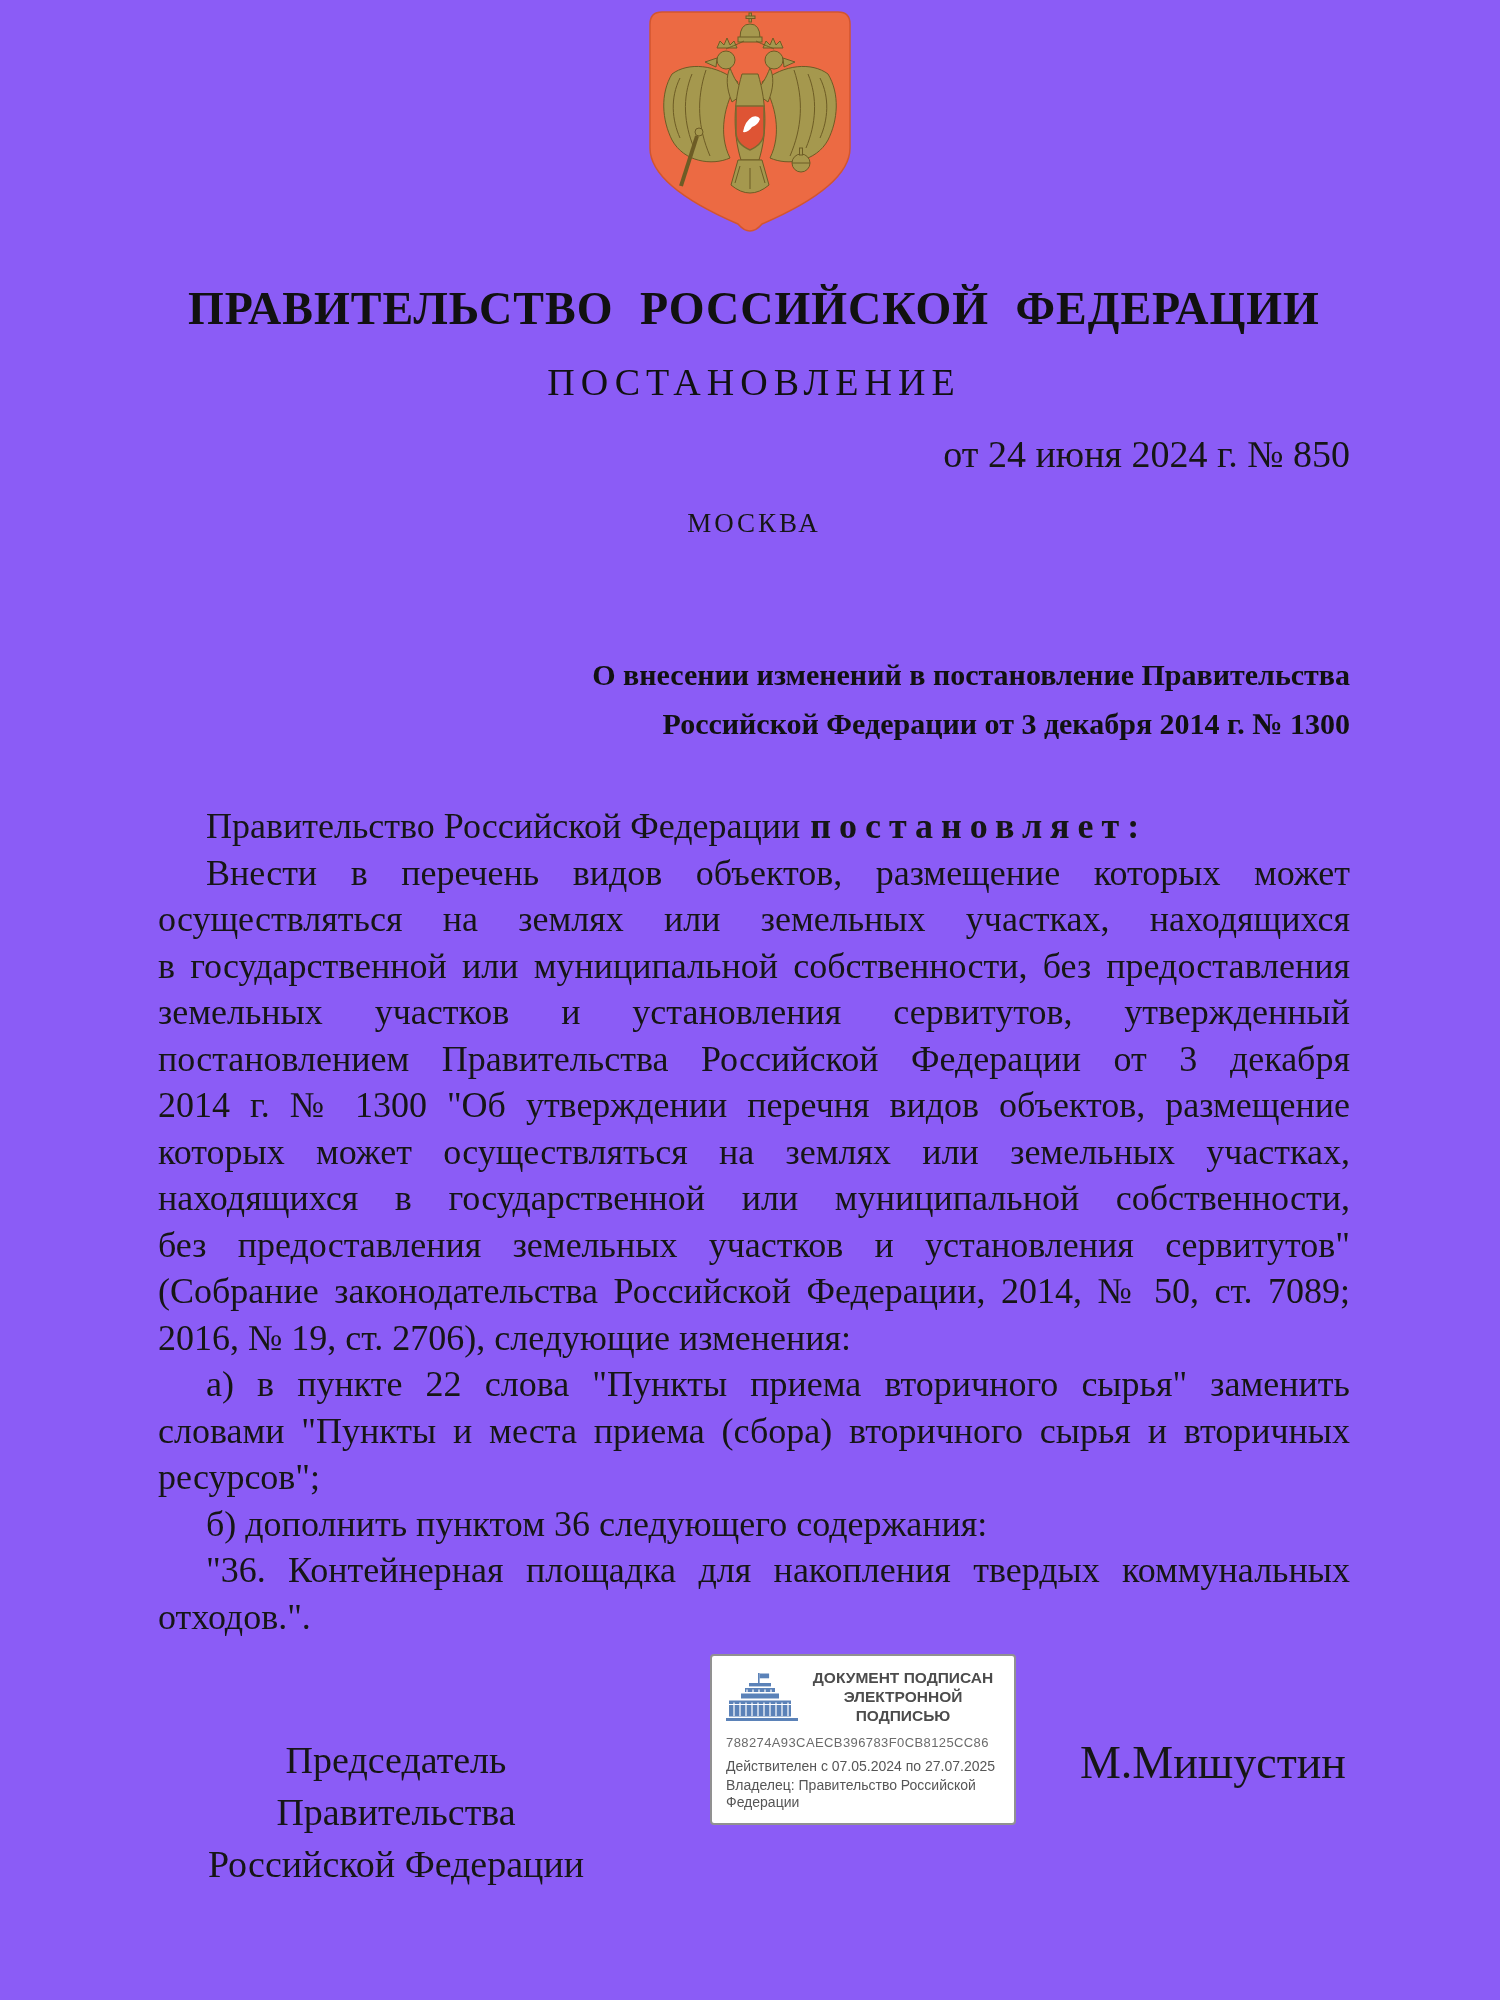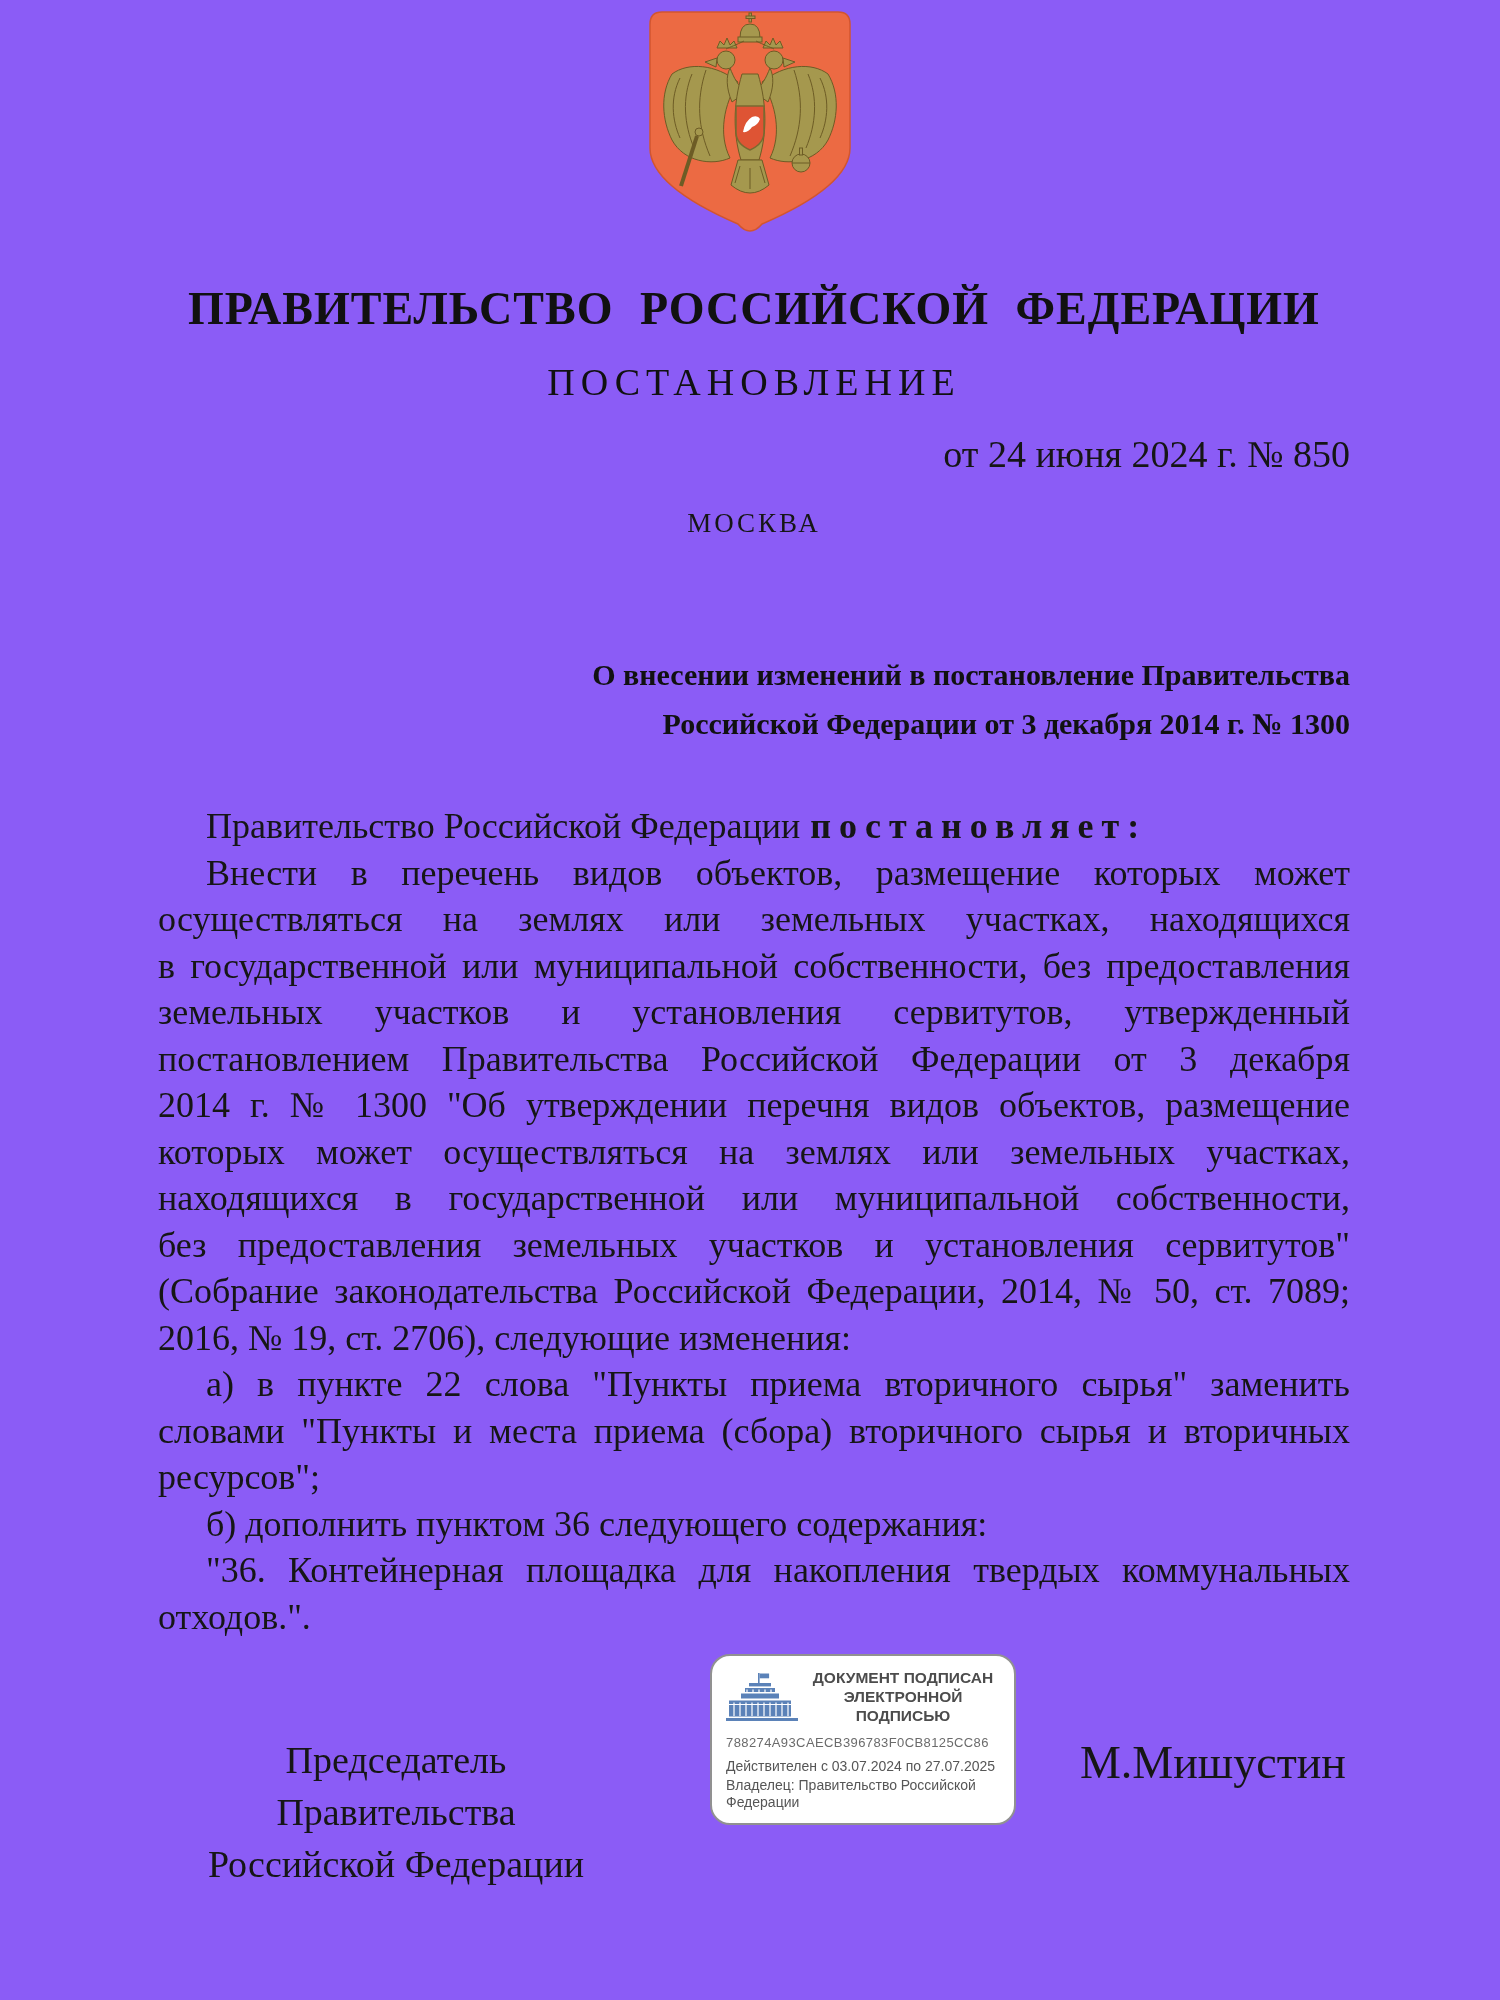--- a/index.html
+++ b/index.html
@@ -28,21 +28,21 @@
   .bl.noj { text-align:left; text-align-last:auto; }
   .bl.ind { text-indent:48px; }
   .resolves { font-weight:bold; letter-spacing:8px; margin-left:10px; }
 
   .sig { position:relative; margin-top:14px; height:330px; }
   .sig-pos { position:absolute; left:14px; top:80px; width:448px; text-align:center; font-size:38px; line-height:52px; }
   .sig-name { position:absolute; right:4px; top:82px; font-size:46px; }
 
   .stamp {
     position:absolute; left:552px; top:0; width:274px;
-    border:2px solid #919191; border-radius:20px; background:#fff;
+    border:2px solid #919191; border-radius:4px; background:#fff;
     padding:12px 14px 12px 14px;
     font-family:"Liberation Sans","DejaVu Sans",sans-serif; color:#4e4e4e;
   }
   .stamp-head { display:flex; align-items:center; }
   .stamp-building { flex:0 0 auto; margin-right:8px; }
   .stamp-title { flex:1; text-align:center; font-size:15.5px; line-height:19px; font-weight:bold; color:#4c4c4c; }
   .stamp-hash { margin-top:10px; font-size:13px; letter-spacing:0.4px; color:#6b6b6b; white-space:nowrap; }
   .stamp-valid { margin-top:8px; font-size:14px; color:#565656; white-space:nowrap; }
   .stamp-owner { margin-top:3px; font-size:14px; line-height:17px; color:#565656; }
 </style>
@@ -161,21 +161,21 @@
               <path d="M3,31.5 H65"></path>
               <path d="M21,16.5 V19 M27,16.5 V19 M33,16.5 V19 M39,16.5 V19 M45,16.5 V19"></path>
             </g>
           </svg>
           <div class="stamp-title">
             <div>ДОКУМЕНТ ПОДПИСАН</div>
             <div>ЭЛЕКТРОННОЙ ПОДПИСЬЮ</div>
           </div>
         </div>
         <div class="stamp-hash">788274A93CAECB396783F0CB8125CC86</div>
-        <div class="stamp-valid">Действителен с 03.07.2024 по 27.07.2025</div>
+        <div class="stamp-valid">Действителен с 07.05.2024 по 27.07.2025</div>
         <div class="stamp-owner">
           <div>Владелец: Правительство Российской</div>
           <div>Федерации</div>
         </div>
       </div>
 
       <div class="sig-name">М.Мишустин</div>
     </div>
 
   </div>

